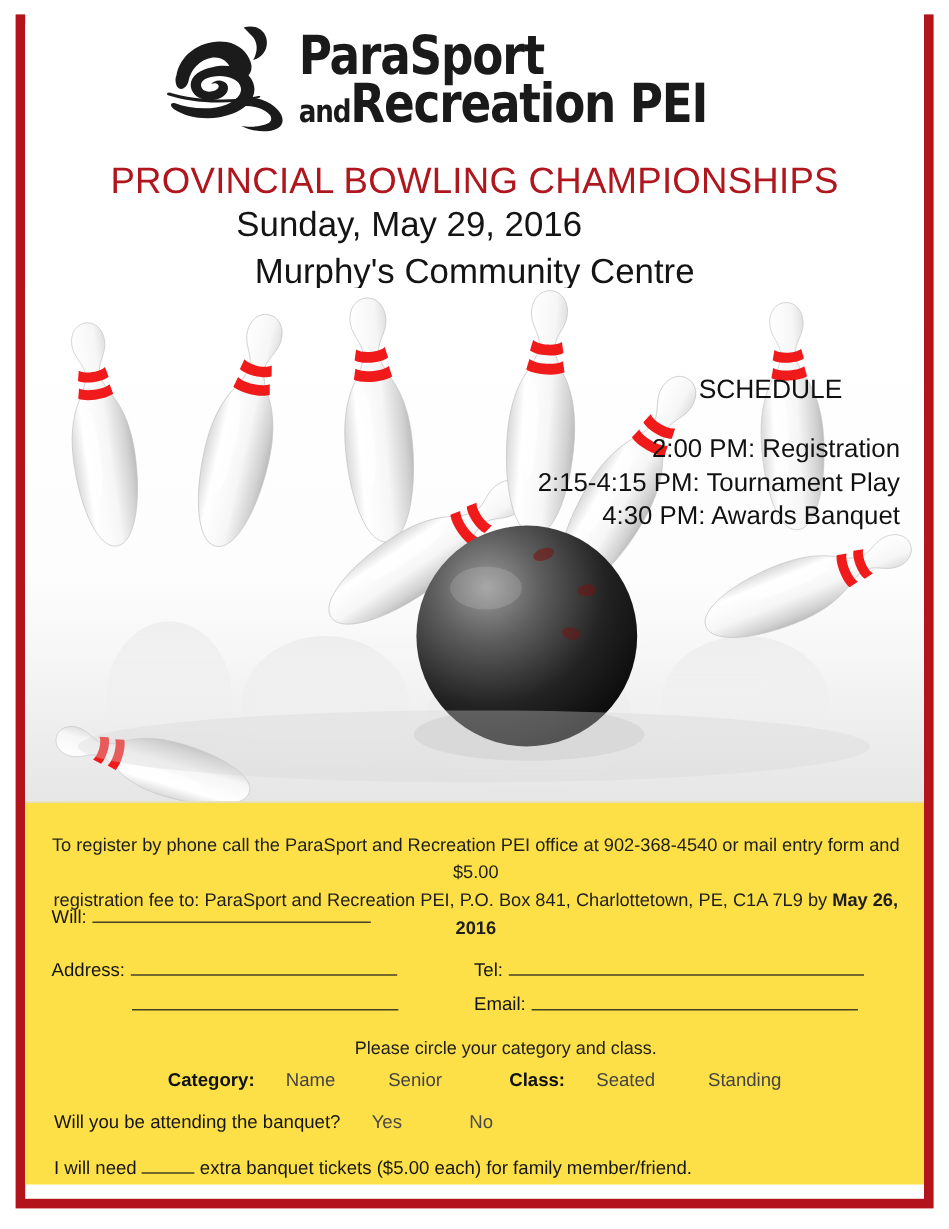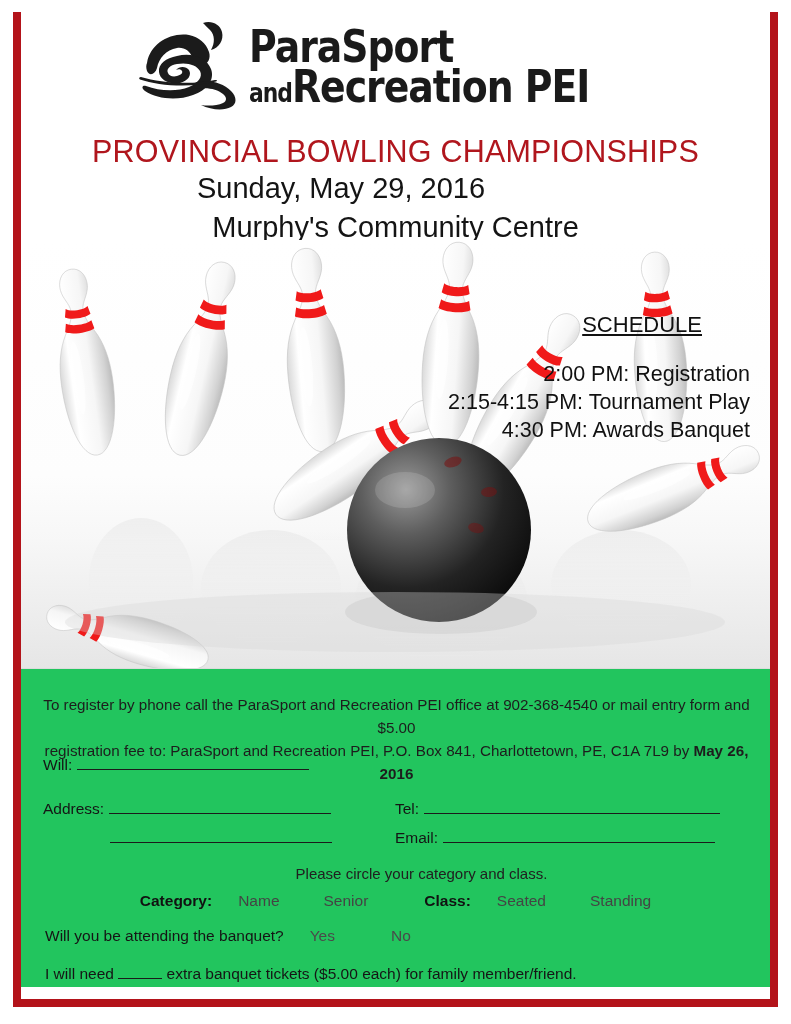--- a/index.html
+++ b/index.html
@@ -139,38 +139,37 @@
   
   .schedule {
     position: absolute;
     right: 20px;
     top: 304px;
     text-align: right;
     color: #111111;
   }
   .schedule-heading {
     font-size: 22px;
-    text-decoration: underline;
     margin-bottom: 22px;
     margin-right: 48px;
   }
   .schedule-item {
     font-size: 21.5px;
     line-height: 1.31;
     white-space: nowrap;
   }
 
   
   .form-panel {
     position: absolute;
     left: 0;
     top: 660px;
     width: 749px;
     height: 319px;
-    background: #22c55e;
+    background: #fde047;
     border-top: 1px solid #dcdcdc;
   }
 
   .register-text {
     position: absolute;
     left: 12px;
     top: 24px;
     width: 727px;
     text-align: center;
     font-size: 15.2px;

